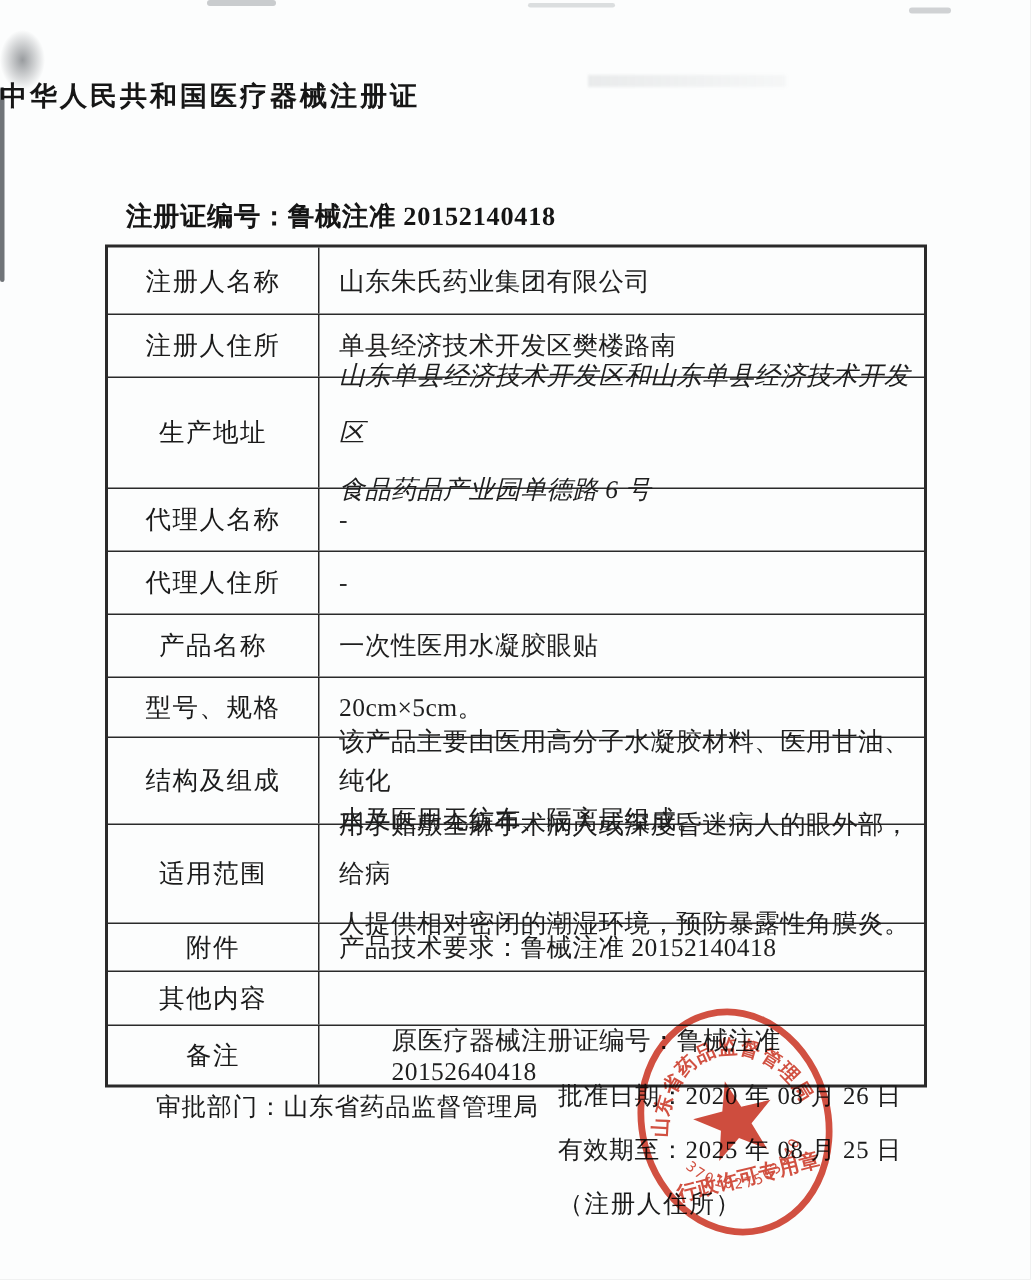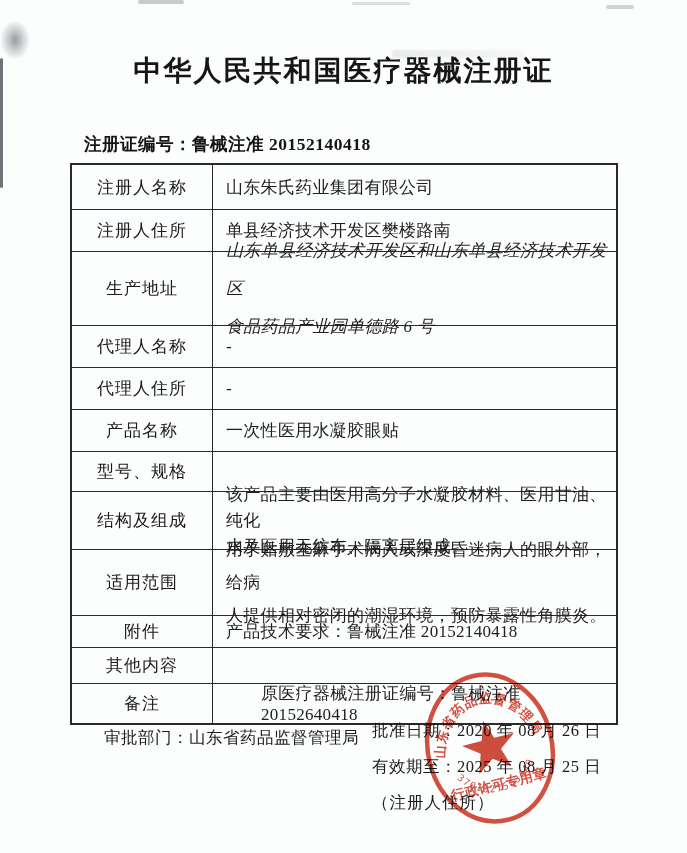--- a/index.html
+++ b/index.html
@@ -15,21 +15,21 @@
     background:radial-gradient(closest-side, rgba(55,60,66,.5), rgba(55,60,66,0)); }
   .edge-left { left:0; top:58px; width:3px; height:130px; background:#41464b; opacity:.75; border-radius:2px; }
   .dash1 { left:138px; top:0; width:46px; height:4px; background:#6a7076; opacity:.35; border-radius:2px; }
   .dash2 { left:352px; top:2px; width:58px; height:3px; background:#6a7076; opacity:.22; border-radius:2px; }
   .dash3 { left:606px; top:5px; width:28px; height:4px; background:#6a7076; opacity:.3; border-radius:2px; }
   .smudge-title { left:392px; top:50px; width:132px; height:8px;
     background:linear-gradient(90deg, rgba(120,125,130,.14), rgba(120,125,130,.05)); filter:blur(1px); }
 
   .title {
     position:absolute; left:0; top:52px; width:100%;
-    text-align:center; font-size:28px; font-weight:700; letter-spacing:2px; color:#161616;
+    font-size:18px; font-weight:700; letter-spacing:2px; color:#161616;
   }
   .reg-line {
     position:absolute; left:84px; top:132px;
     font-size:17.5px; font-weight:600; color:#151515; letter-spacing:.5px;
   }
 
   .cert-table {
     position:absolute; left:70px; top:163px; width:548px;
     border:2px solid #2a2a2a; box-sizing:border-box;
     font-size:17px;
@@ -112,20 +112,21 @@
     <div class="row h42">
       <div class="cell label">代理人住所</div>
       <div class="cell value">-</div>
     </div>
     <div class="row h42">
       <div class="cell label">产品名称</div>
       <div class="cell value">一次性医用水凝胶眼贴</div>
     </div>
     <div class="row h40">
       <div class="cell label">型号、规格</div>
+      <div class="cell value">20cm×5cm。</div>
     </div>
     <div class="row h58">
       <div class="cell label">结构及组成</div>
       <div class="cell value v-pre lh27">该产品主要由医用高分子水凝胶材料、医用甘油、纯化
 水及医用无纺布、隔离层组成。</div>
     </div>
     <div class="row h66">
       <div class="cell label">适用范围</div>
       <div class="cell value v-pre lh33">用于贴敷全麻手术病人或深度昏迷病人的眼外部，给病
 人提供相对密闭的潮湿环境，预防暴露性角膜炎。</div>

